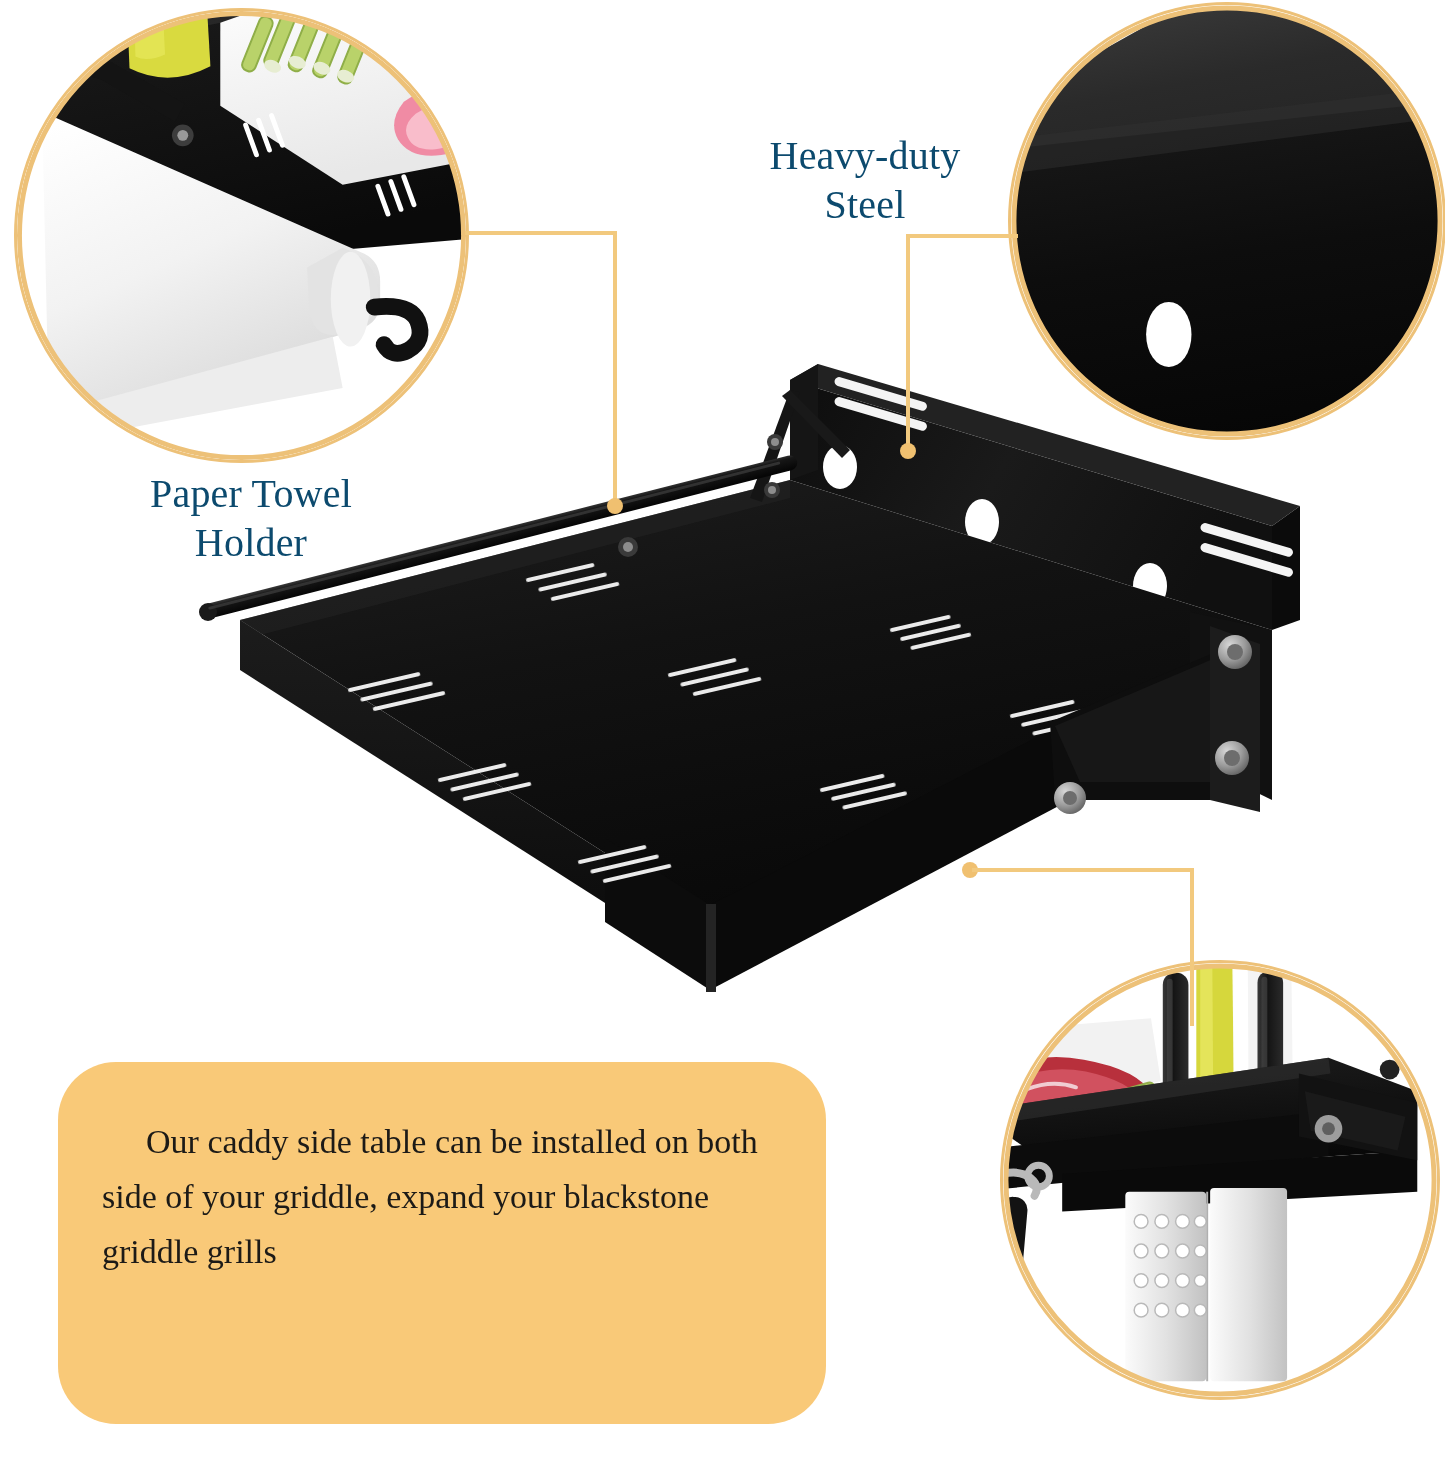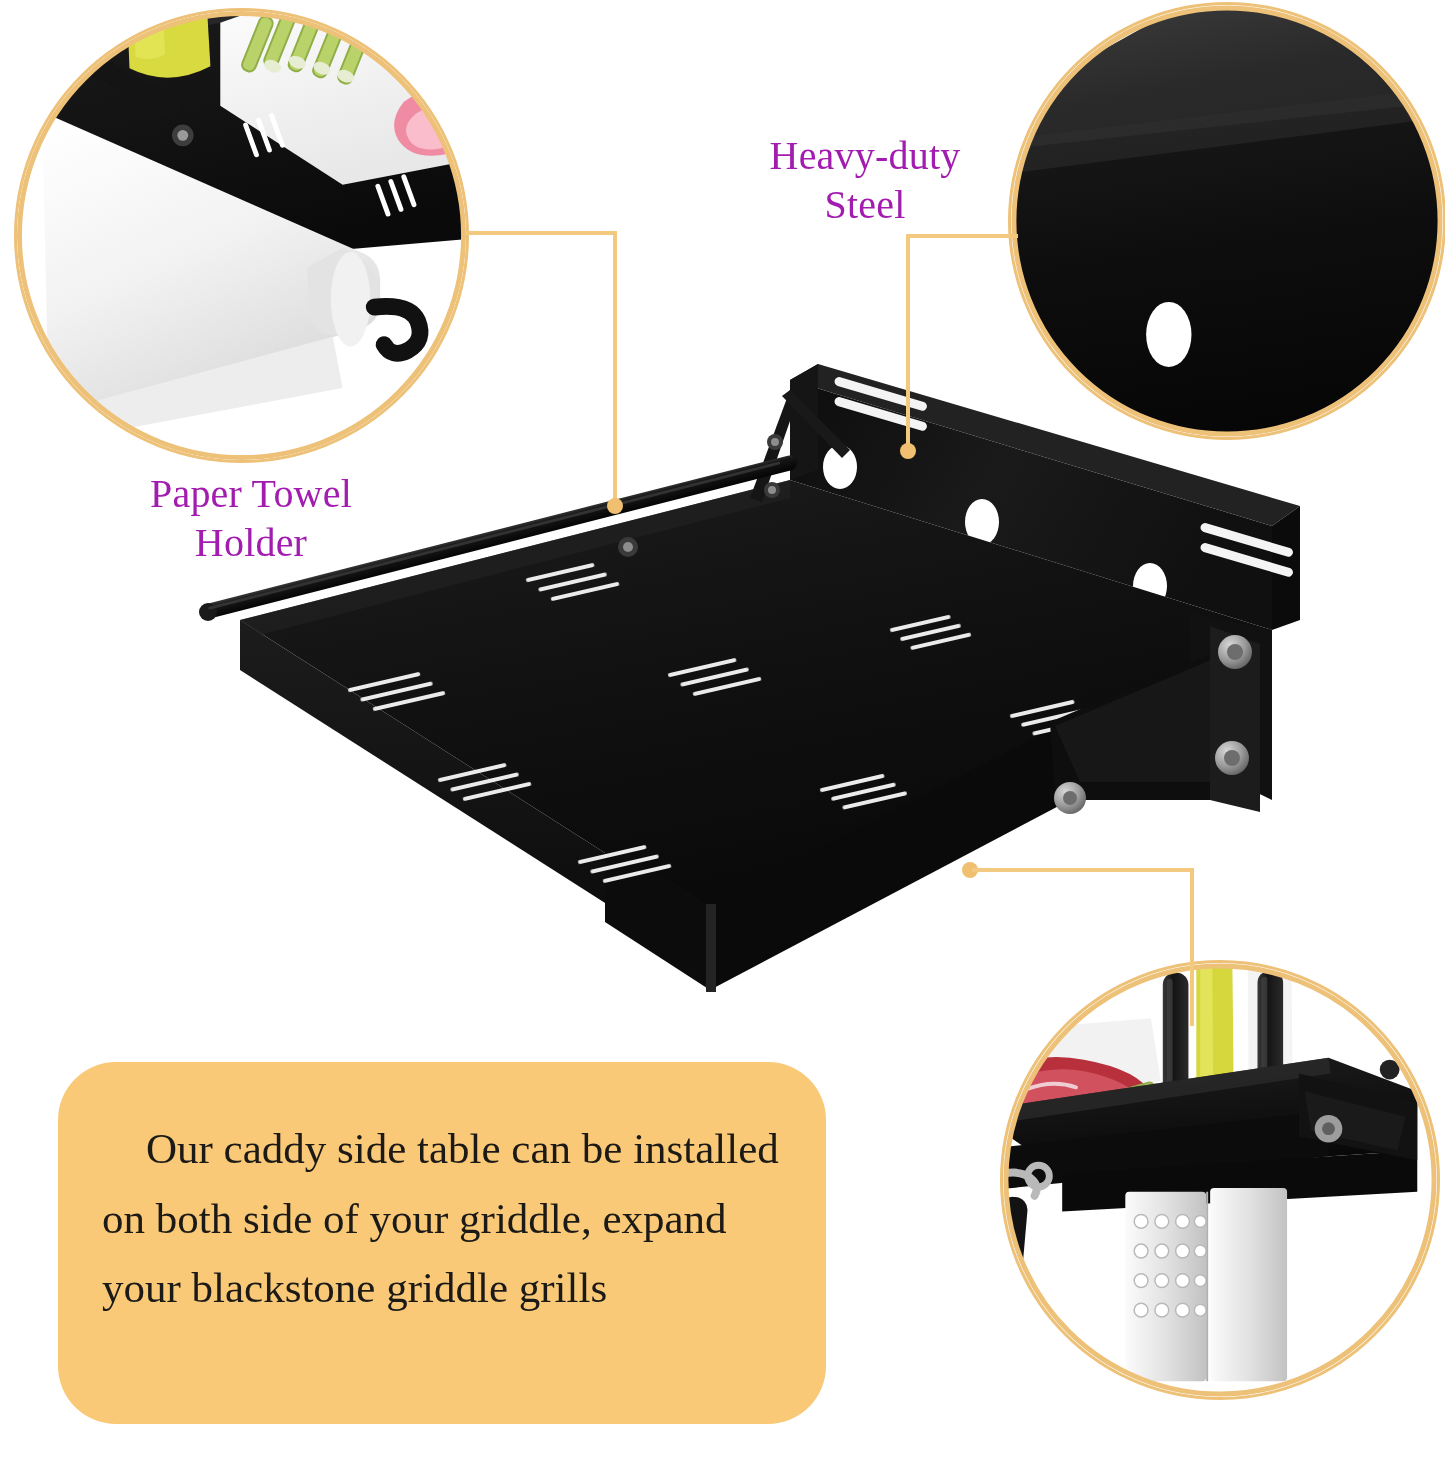--- a/index.html
+++ b/index.html
@@ -17,21 +17,21 @@
     position:absolute;border-radius:50%;
     border:3px solid var(--gold,#edc178);
     overflow:hidden;background:#fff;
     box-sizing:border-box;
   }
   .circ-inner{position:absolute;left:0;top:0;width:100%;height:100%;}
 
   
   .callout-label{
     position:absolute;
-    color:#a21caf;
+    color:#0c4a6e;
     font-size:40px;line-height:1.22;
     text-align:center;
     letter-spacing:.2px;
     white-space:pre-line;
   }
 
   
   .lead{position:absolute;background:#f2c97e;}
   .lead-h{height:4px;}
   .lead-v{width:4px;}
@@ -40,21 +40,21 @@
   
   .desc-card{
     position:absolute;
     background:#f9c978;
     border-radius:58px;
     box-sizing:border-box;
     padding:52px 44px 40px 44px;
   }
   .desc-text{
     color:#1c1a17;
-    font-size:43px;
+    font-size:34px;
     line-height:1.62;
     text-indent:44px;
   }
 
   
   .prod{position:absolute;}
   svg{display:block;}
 </style>
 </head>
 <body>

